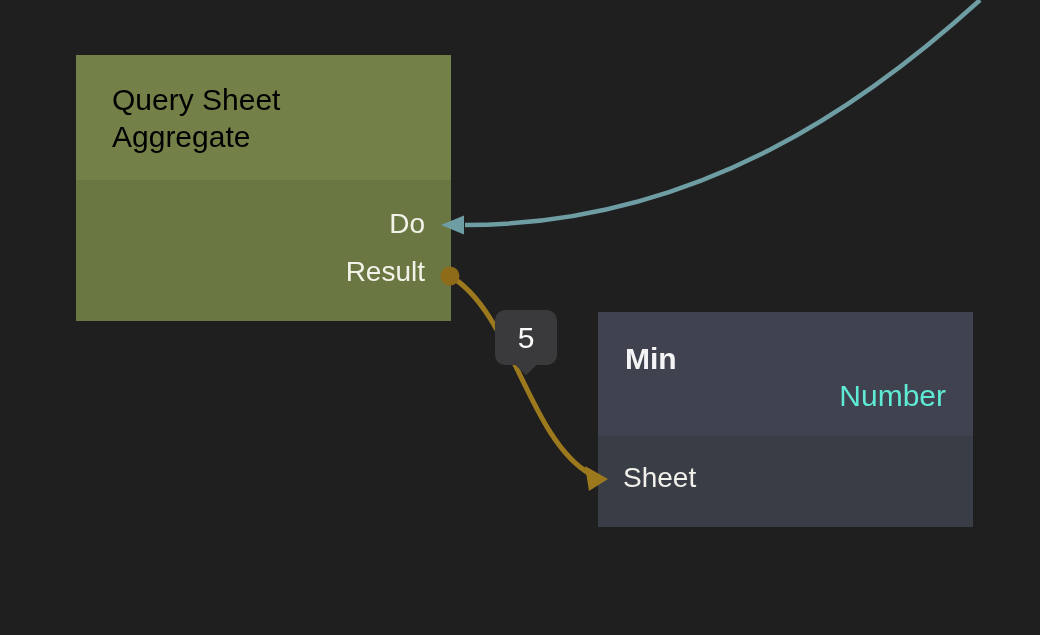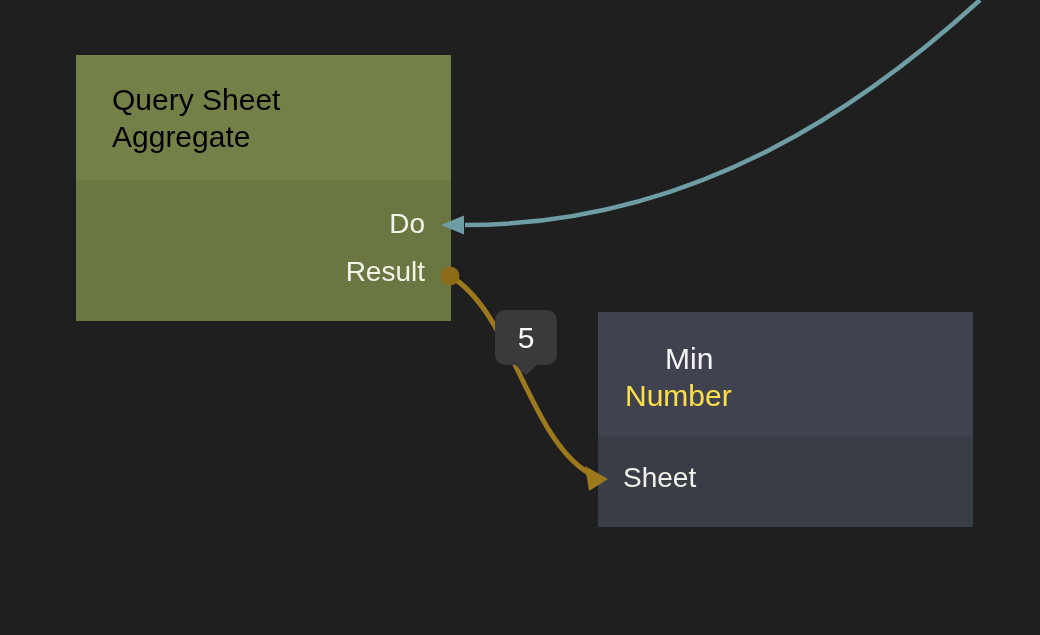--- a/index.html
+++ b/index.html
@@ -44,21 +44,21 @@
     font-size:28px;
     line-height:28px;
   }
   
   #node-qsa{ left:76px; top:55px; }
   #node-qsa .node-header{ height:125px; }
   #node-qsa .node-body{ height:141px; padding-top:20px; }
   
   #node-min{ left:598px; top:312px; }
   #node-min .node-header{ height:124px; padding-top:28px; }
-  #node-min .node-header .node-title{ font-weight:400;margin-left:40px; }
+  #node-min .node-header .node-title{ font-weight:700; }
   #node-min .node-body{ height:91px; padding-top:18px; }
 
   .wire-layer{
     position:absolute;
     left:0; top:0;
     width:1040px;
     height:635px;
     z-index:5;
     pointer-events:none;
   }
@@ -104,21 +104,21 @@
       </div>
       <div class="port-row right">
         <span class="port-label" style="color: rgb(244, 243, 234);">Result</span>
       </div>
     </div>
   </div>
 
   <div class="node" id="node-min">
     <div class="node-header" style="background: rgb(64, 67, 79);">
       <div class="node-title" style="color: rgb(244, 244, 246);">Min</div>
-      <div class="node-subtitle" style="color: #fde047;">Number</div>
+      <div class="node-subtitle" style="color: #5eead4; text-align: right;">Number</div>
     </div>
     <div class="node-body" style="background: rgb(57, 61, 70);">
       <div class="port-row left">
         <span class="port-label" style="color: rgb(241, 240, 234);">Sheet</span>
       </div>
     </div>
   </div>
 
   <svg class="wire-layer" viewBox="0 0 1040 635">
     <path d="M 980 0 C 870 100, 700 225, 465 225" fill="none" stroke-width="4.5" stroke="#6e9ea3"></path>

